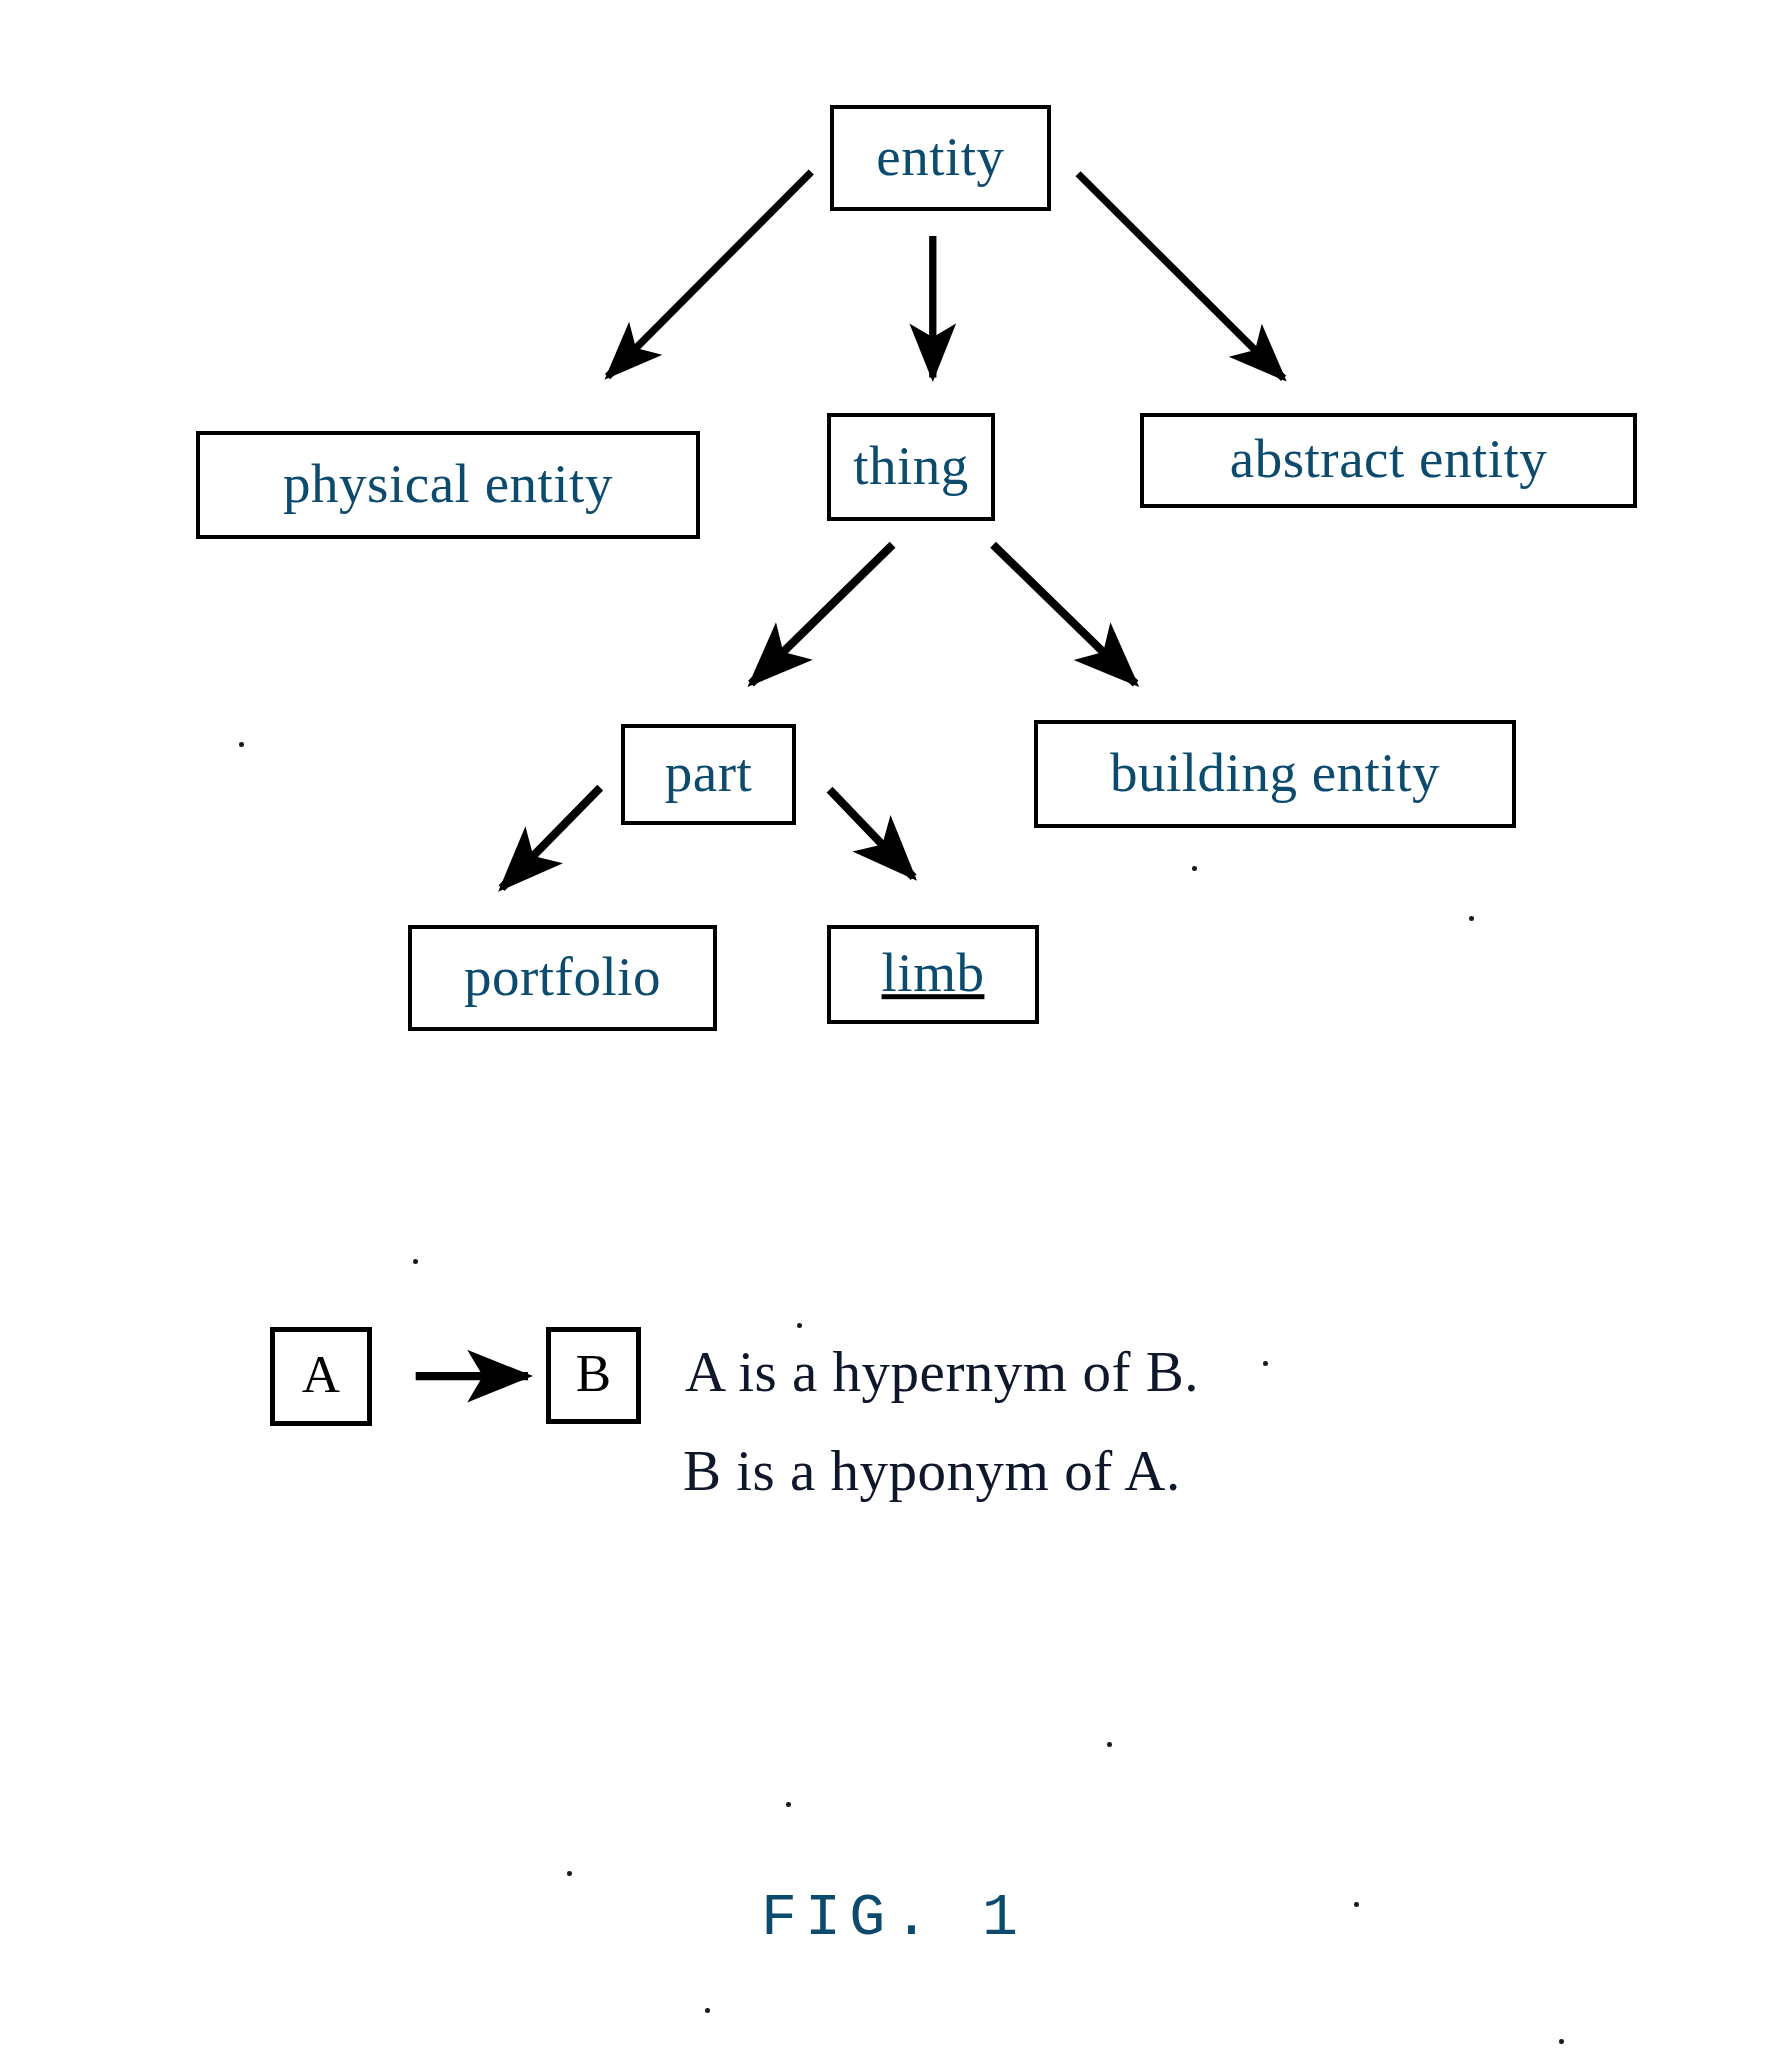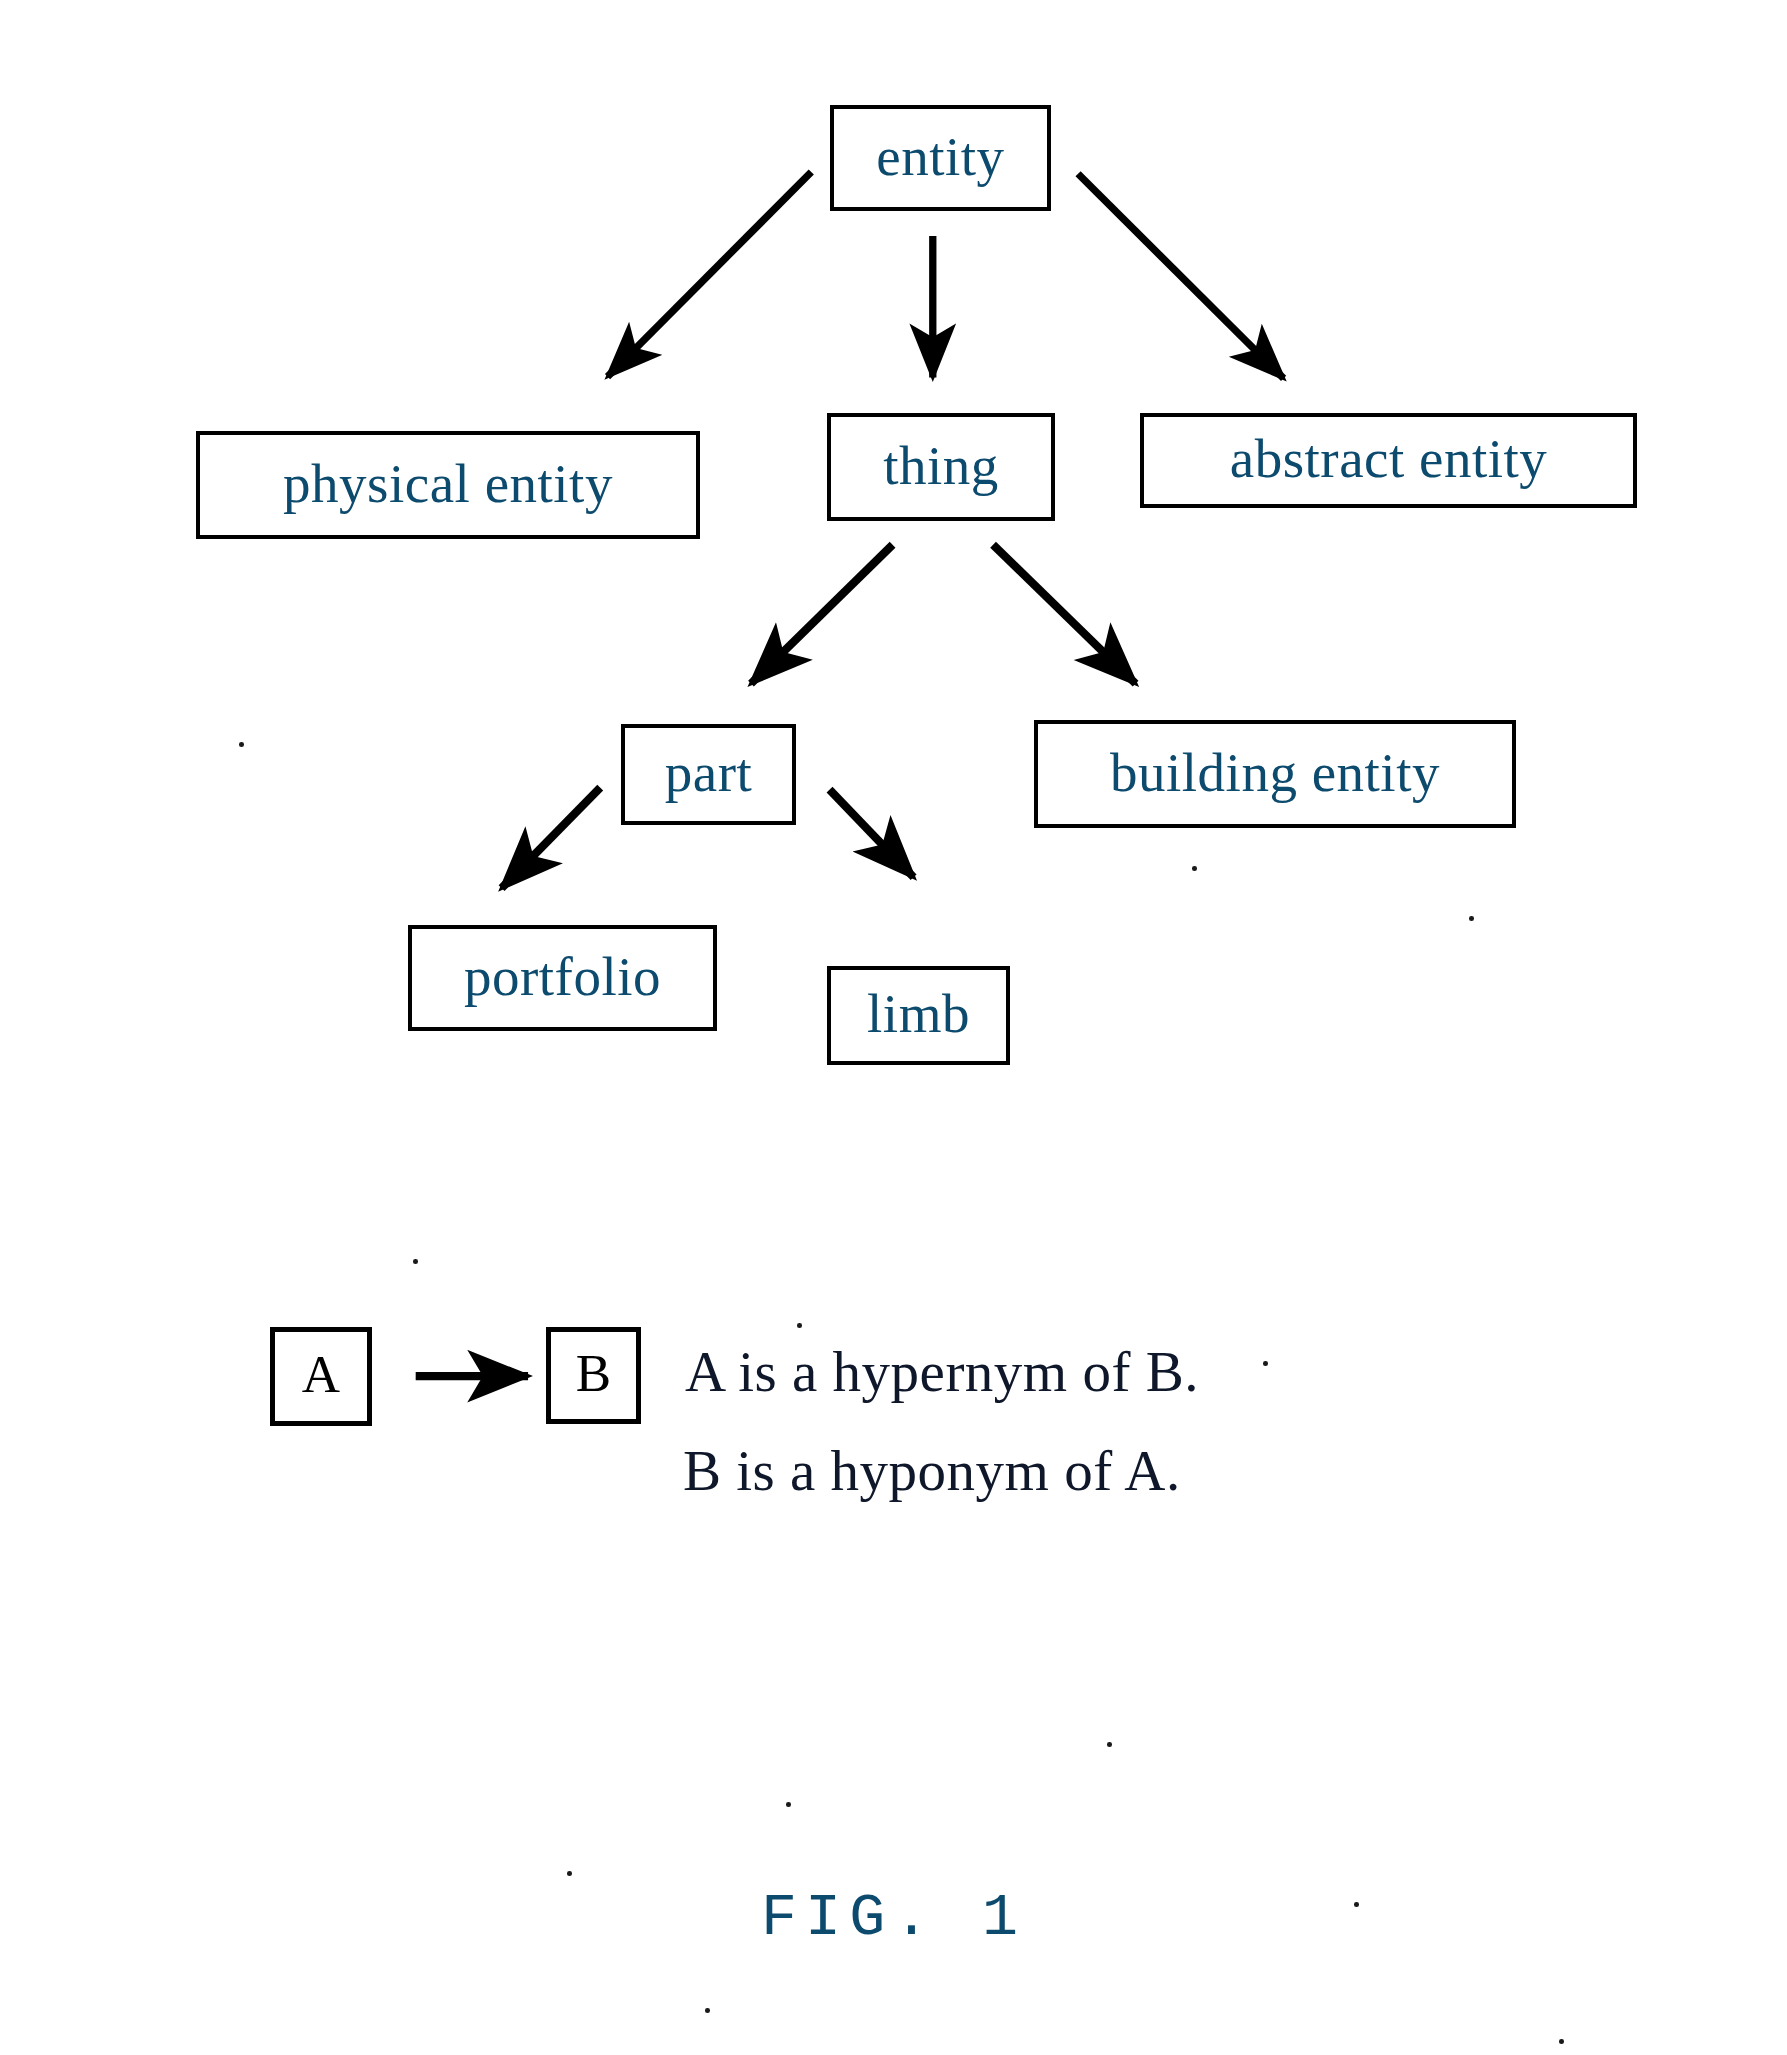--- a/index.html
+++ b/index.html
@@ -32,26 +32,26 @@
     font-family: "Liberation Serif", "DejaVu Serif", serif;
     font-size: 55px;
     line-height: 1;
     letter-spacing: 0.5px;
     color: #0c4a6e;
     transform: translateY(-1.8px);
   }
   
   #node-entity          { left: 830px;  top: 105px;  width: 221px; height: 106px; }
   #node-physical-entity { left: 196px;  top: 431px;  width: 504px; height: 108px; }
-  #node-thing           { left: 827px;  top: 413px;  width: 228px; height: 108px; }
+  #node-thing           { left: 827px;  top: 413px;  width: 168px; height: 108px; }
   #node-abstract-entity { left: 1140px; top: 413px;  width: 497px; height: 95px; }
   #node-part            { left: 621px;  top: 724px;  width: 175px; height: 101px; }
   #node-building-block  { left: 1034px; top: 720px;  width: 482px; height: 108px; }
   #node-portfolio       { left: 408px;  top: 925px; width: 309px; height: 106px; }
-  #node-limb            { left: 827px;  top: 966px; width: 183px; height: 99px; }
+  #node-limb            { left: 827px;  top: 925px; width: 212px; height: 99px; text-decoration: underline; }
 
   
   #edges {
     position: absolute;
     left: 0;
     top: 0;
     width: 1787px;
     height: 2056px;
     pointer-events: none;
   }

